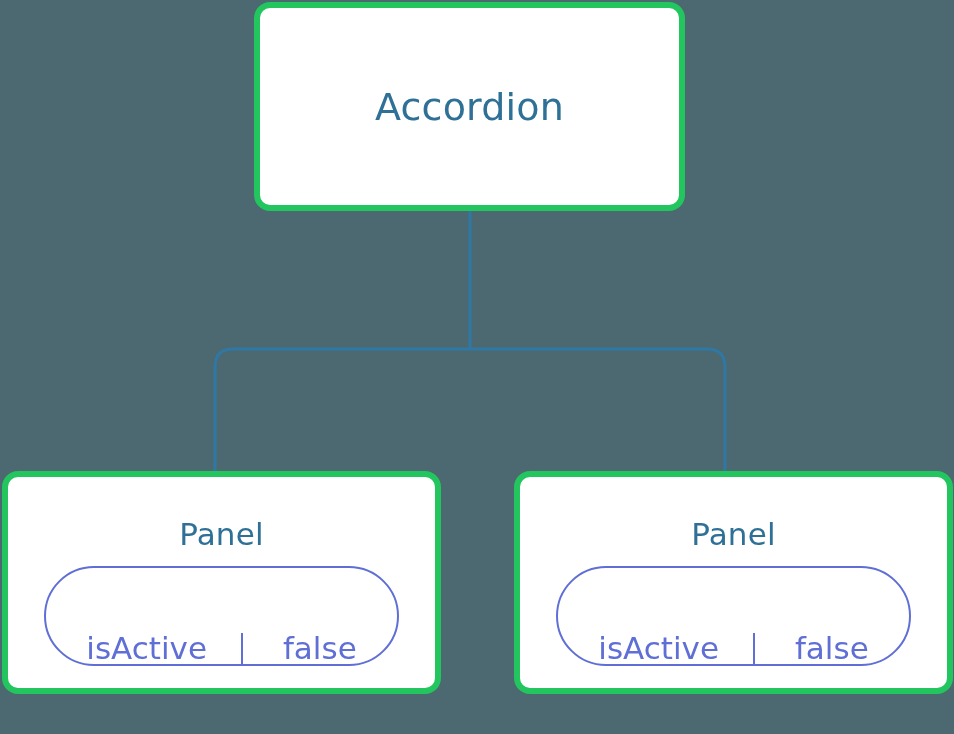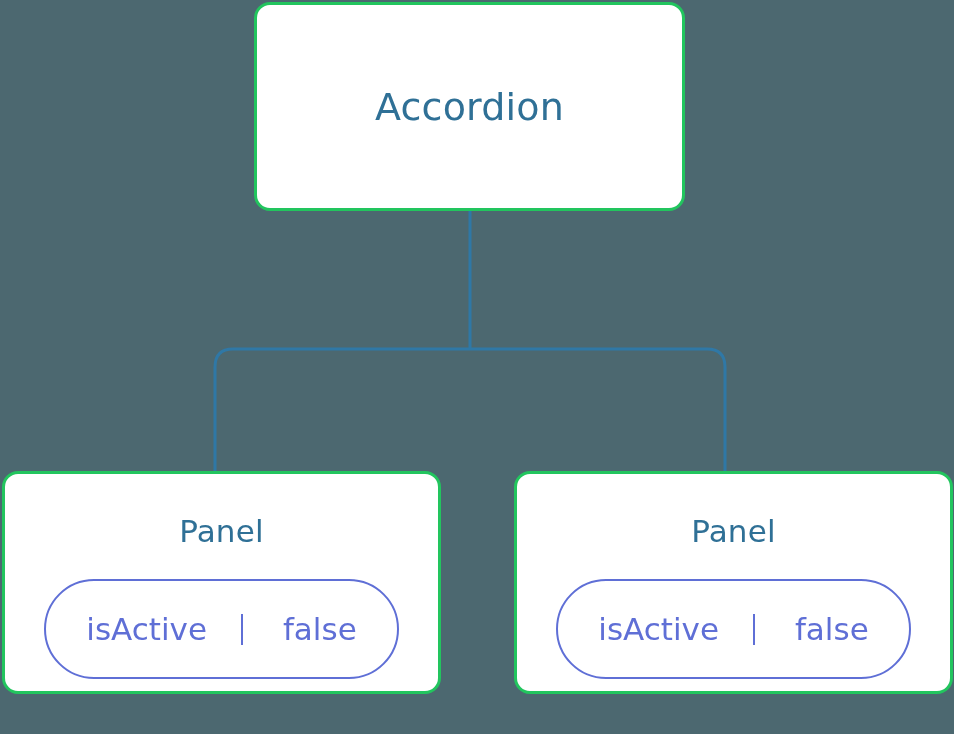--- a/index.html
+++ b/index.html
@@ -30,21 +30,21 @@
     top: 0;
     width: 954px;
     height: 734px;
     pointer-events: none;
   }
 
   
   .node-box {
     position: absolute;
     background: #ffffff;
-    border: 3px solid #22c55e;
+    border: 6px solid #22c55e;
     border-radius: 16px;
     box-sizing: border-box;
     display: flex;
     flex-direction: column;
     align-items: center;
   }
 
   .node-root {
     left: 254px;
     top: 2px;
@@ -72,23 +72,23 @@
     white-space: nowrap;
     user-select: none;
   }
 
   .node-leaf .node-title {
     font-size: 31px;
   }
 
   
   .prop-pill {
-    margin-top: 32px;
+    margin-top: 16px;
     display: inline-flex;
-    align-items: center;
+    align-items: flex-end;
     border: 2px solid #5f6fd6;
     border-radius: 999px;
     background: #ffffff;
     height: 96px;
     overflow: hidden;
   }
 
   .prop-key,
   .prop-val {
     display: flex;

